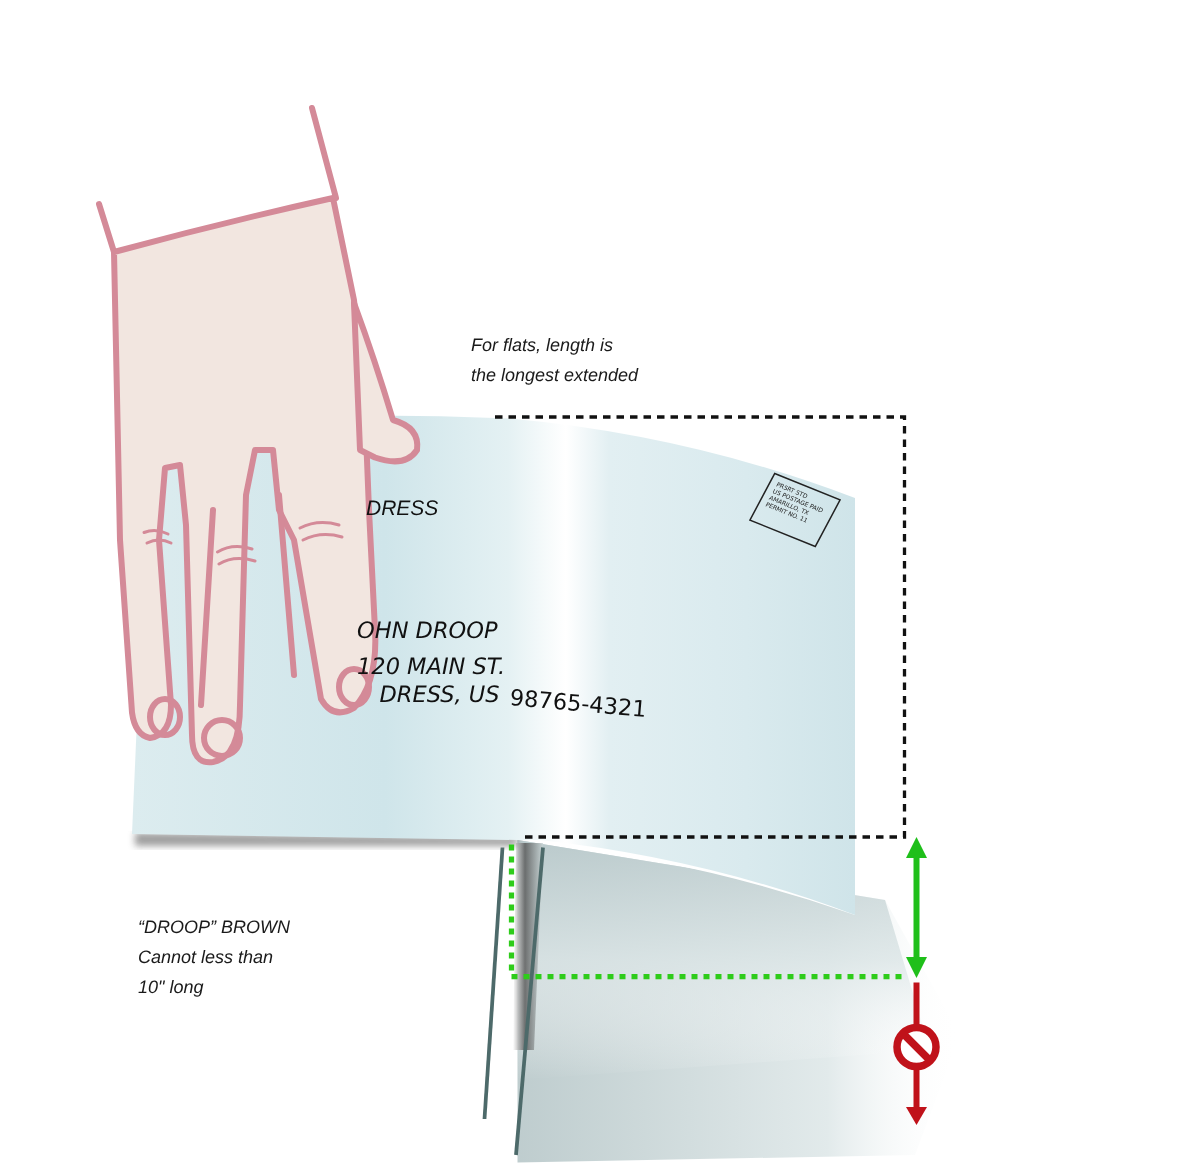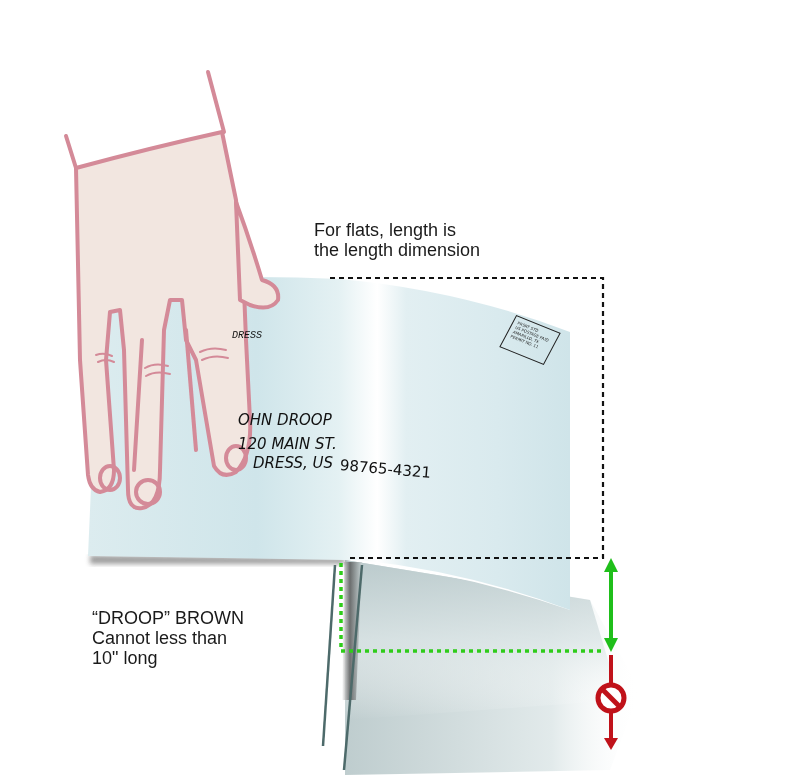--- a/index.html
+++ b/index.html
@@ -1,24 +1,24 @@
 <!DOCTYPE html>
 <html><head>
   <meta charset="utf-8">
   <style>
     html, body { margin: 0; padding: 0; background: #ffffff; }
     body { width: 798px; height: 784px; position: relative; overflow: hidden; font-family: "Liberation Sans", sans-serif; }
     #stage { position: absolute; left: 0; top: 0; width: 798px; height: 784px; }
-    .label { position: absolute; color: #1a1a1a; font-family: "Liberation Sans", sans-serif; font-size: 18px; line-height: 20px; white-space: nowrap; }
+    .label { position: absolute; color: #1a1a1a; font-family: "Liberation Sans", sans-serif; font-size: 12px; line-height: 20px; white-space: nowrap; font-style: italic; }
     .label span { display: block; }
     #label-length { left: 314px; top: 220px; }
     #label-droop { left: 92px; top: 608px; }
     #label-cannot { left: 642px; top: 640px; }
     .env-text { position: absolute; font-family: "DejaVu Sans", sans-serif; color: #111; white-space: nowrap; }
-    #addr-return { left: 232px; top: 330px; font-size: 10px; font-style: italic; font-family: Liberation Mono, monospace; }
+    #addr-return { left: 244px; top: 330px; font-size: 14px; font-style: italic; font-family: Liberation Sans, sans-serif; }
     #addr-block { left: 238px; top: 408px; font-size: 15px; font-style: italic; line-height: 24px; }
     #addr-block .line { display: block; }
     #addr-city { left: 253px; top: 454px; font-size: 15px; font-style: italic; }
     #addr-zip { left: 340px; top: 456px; font-size: 15px; transform: rotate(5deg); transform-origin: left center; }
     #indicia { position: absolute; left: 506px; top: 322px; width: 48px; height: 36px; border: 1.5px solid #222; transform: rotate(22deg) skewX(-6deg); font-family: "DejaVu Sans", sans-serif; font-size: 4px; line-height: 5px; padding: 3px 4px; box-sizing: border-box; color: #222; }
     #indicia span { display: block; }
   </style>
 </head>
 <body>
 
@@ -121,20 +121,20 @@
 
   <div id="indicia">
     <span>PRSRT STD</span>
     <span>US POSTAGE PAID</span>
     <span>AMARILLO, TX</span>
     <span>PERMIT NO. 11</span>
   </div>
 
   <div id="label-length" class="label">
     <span>For flats, length is</span>
-    <span>the length dimension</span>
+    <span>the longest extended</span>
   </div>
   <div id="label-droop" class="label">
     <span>“DROOP” BROWN</span>
     <span>Cannot less than</span>
     <span>10" long</span>
   </div>
 </div>
 
 </body></html>

